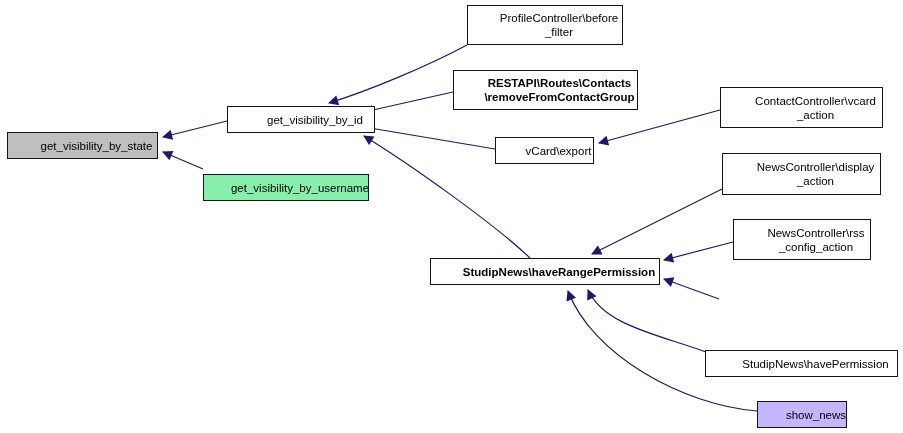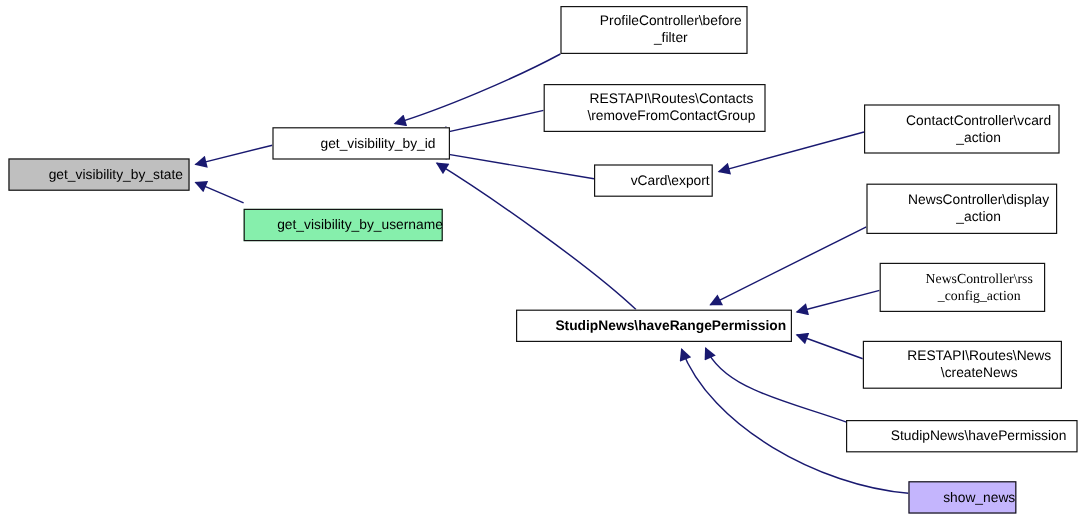--- a/index.html
+++ b/index.html
@@ -63,36 +63,34 @@
 
   <div class="node highlight" style="left: 7px; top: 132px; width: 151px; height: 27px; border-color: rgb(20, 20, 20);">get_visibility_by_state</div>
 
   <div class="node" style="left: 227px; top: 106px; width: 148px; height: 27px; border-color: rgb(20, 20, 20); background: rgb(255, 255, 255);">get_visibility_by_id</div>
 
   <div class="node" style="left: 203px; top: 158px; width: 166px; height: 27px; border-color: rgb(20, 20, 20); background: #86efac; margin-top: 16px;">get_visibility_by_username</div>
 
   <div class="node" style="left: 467px; top: 5px; width: 156px; height: 40px; border-color: rgb(20, 20, 20); background: rgb(255, 255, 255);">ProfileController\before
 _filter</div>
 
-  <div class="node" style="left: 453px; top: 70px; width: 185px; height: 40px; border-color: rgb(20, 20, 20); background: rgb(255, 255, 255);">RESTAPI\Routes\Contacts
+  <div class="node" style="left: 453px; top: 70px; width: 185px; height: 40px; border-color: rgb(20, 20, 20); background: rgb(255, 255, 255); font-weight: bold;">RESTAPI\Routes\Contacts
 \removeFromContactGroup</div>
 
   <div class="node" style="left: 495px; top: 137px; width: 99px; height: 27px; border-color: rgb(20, 20, 20); background: rgb(255, 255, 255);">vCard\export</div>
 
   <div class="node" style="left: 720px; top: 87px; width: 163px; height: 41px; border-color: rgb(20, 20, 20); background: rgb(255, 255, 255);">ContactController\vcard
 _action</div>
 
   <div class="node" style="left: 722px; top: 153px; width: 159px; height: 42px; border-color: rgb(20, 20, 20); background: rgb(255, 255, 255);">NewsController\display
 _action</div>
 
   <div class="node" style="left: 430px; top: 258px; width: 230px; height: 27px; border-color: rgb(20, 20, 20); background: rgb(255, 255, 255); font-weight: bold;">StudipNews\haveRangePermission</div>
 
-  <div class="node" style="left: 733px; top: 219px; width: 138px; height: 41px; border-color: rgb(20, 20, 20); background: rgb(255, 255, 255); font-family: Liberation Serif, serif;">NewsController\rss
+  <div class="node" style="left: 733px; top: 219px; width: 138px; height: 41px; border-color: rgb(20, 20, 20); background: rgb(255, 255, 255);">NewsController\rss
 _config_action</div>
 
-  <div class="node" style="left: 719px; top: 284px; width: 166px; height: 40px; border-color: rgb(20, 20, 20); background: rgb(255, 255, 255);">RESTAPI\Routes\News
-\createNews</div>
 
   <div class="node" style="left: 705px; top: 350px; width: 193px; height: 27px; border-color: rgb(20, 20, 20); background: rgb(255, 255, 255);">StudipNews\havePermission</div>
 
   <div class="node" style="left: 757px; top: 401px; width: 90px; height: 27px; border-color: rgb(20, 20, 20); background: #c4b5fd;">show_news</div>
 
 </div>
 
 </body></html>

